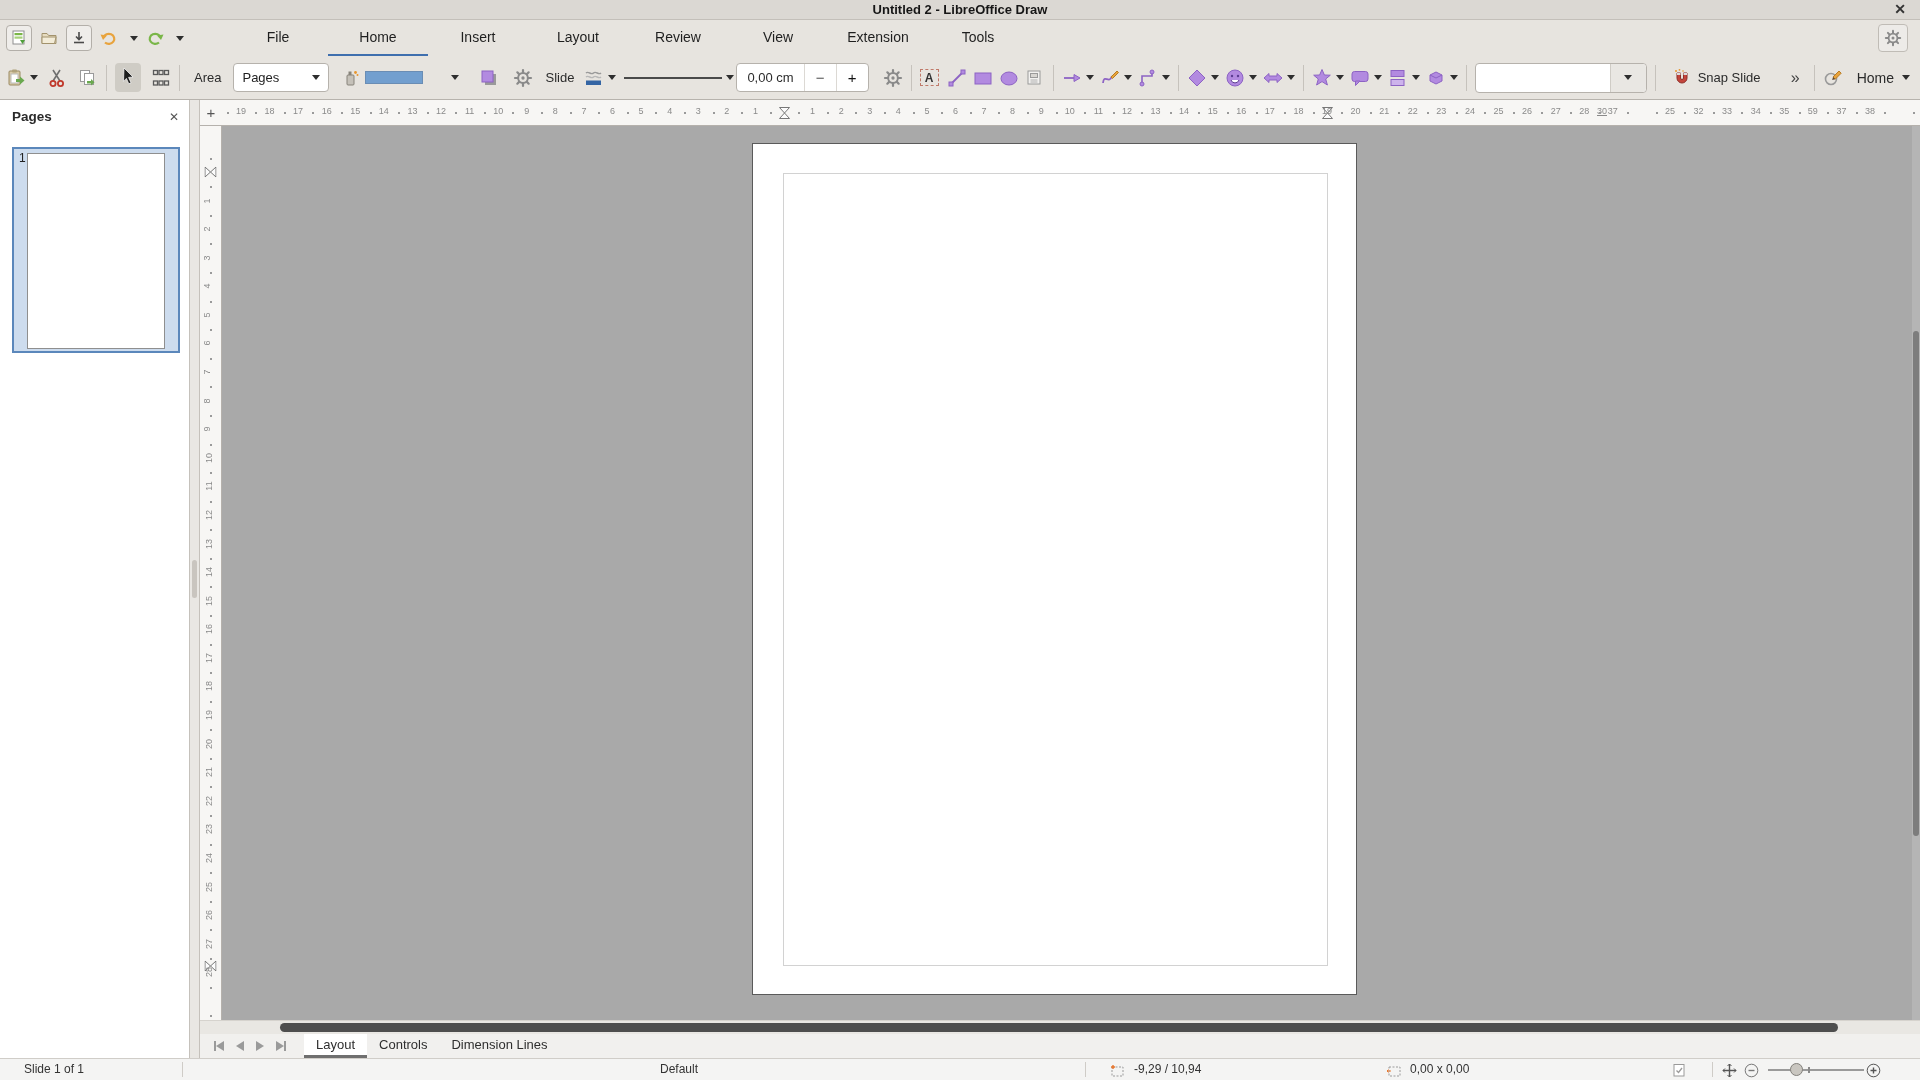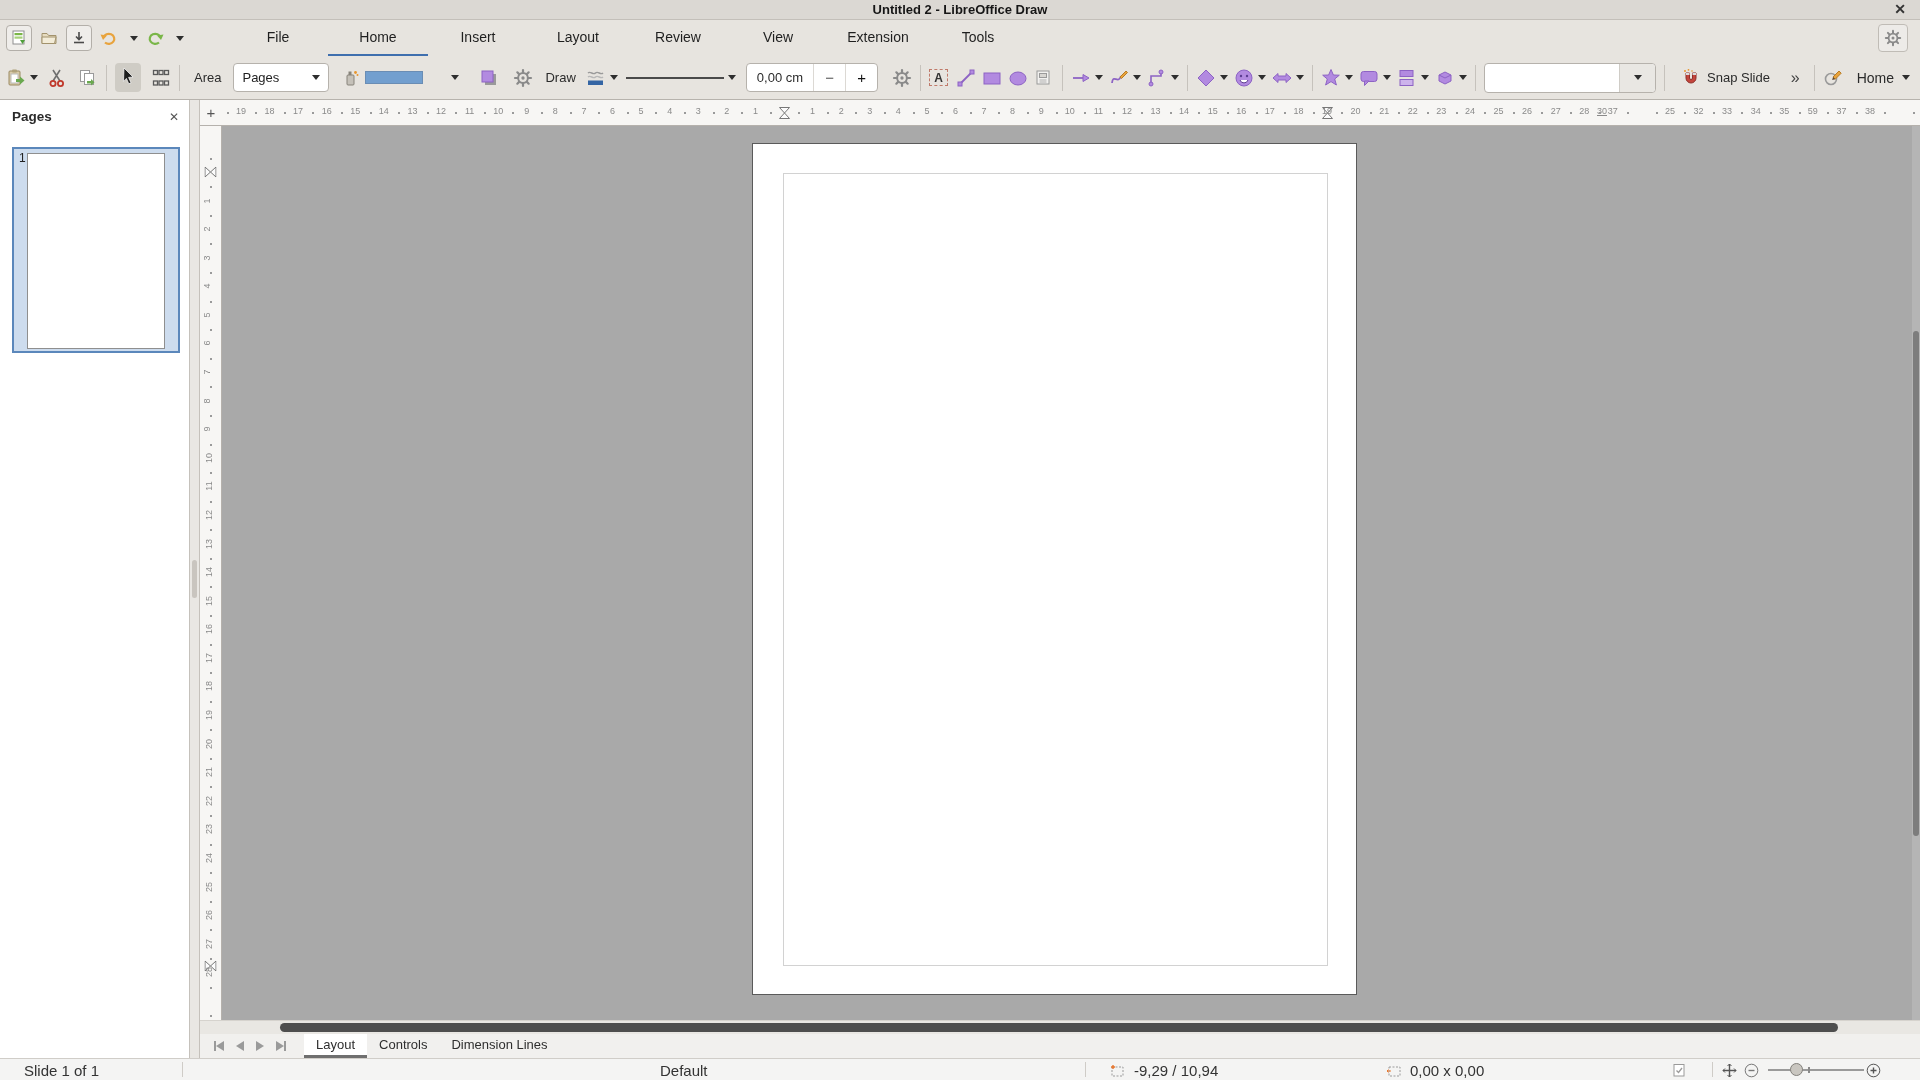--- a/index.html
+++ b/index.html
@@ -82,21 +82,21 @@
   .hscroll-row { height:14px; background:#e9e7e3; position:relative; flex:0 0 auto; border-top:1px solid #d6d3ce; }
   .hscroll-row .thumbbar { position:absolute; left:80px; top:2px; width:1558px; height:9px; border-radius:5px; background:#4e4e4e; }
 
   
   .layerbar { height:24px; background:#f1f0ee; display:flex; align-items:center; flex:0 0 auto; }
   .navbtns { display:flex; align-items:center; gap:8px; margin-left:12px; margin-right:16px; }
   .layer-tab { height:24px; line-height:22px; padding:0 12px; font-size:13px; color:#2e2e2e; }
   .layer-tab.active { background:#ffffff; box-shadow:inset 0 -3px 0 #6f6f6f; }
 
   
-  .statusbar { height:22px; background:#f4f4f3; border-top:1px solid #d0cdc8; position:relative; flex:0 0 auto; font-size:15px; color:#333; }
+  .statusbar { height:22px; background:#f4f4f3; border-top:1px solid #d0cdc8; position:relative; flex:0 0 auto; font-size:12px; color:#333; }
   .statusbar .item { position:absolute; top:3px; white-space:nowrap; }
   .statusbar .ssep { position:absolute; top:3px; width:1px; height:15px; background:#cfccc7; }
   .sl-track { position:absolute; left:1768px; top:10px; width:96px; height:2px; background:#9a9a9a; }
   .sl-handle { position:absolute; left:1790px; top:4px; width:13px; height:13px; border-radius:50%; background:#c9c6c0; border:1px solid #82807b; }
   .sl-tick { position:absolute; left:1808px; top:8px; width:2px; height:6px; background:#8a8a8a; }
 
   svg { display:block; }
 </style>
 </head>
 <body>
@@ -247,34 +247,34 @@
       <svg class="tb-icon" viewBox="0 0 20 20">
         <rect x="6" y="6" width="11" height="11" fill="#9a9a9a"></rect>
         <rect x="3" y="3" width="11" height="11" fill="var(--icon-purple)" stroke="var(--icon-purple-dark)"></rect>
       </svg>
     </div>
     <div class="tb-group" style="margin-left:14px">
       <svg class="tb-icon">
           <use href="#sym-gear"></use>
         </svg>
     </div>
-    <span class="tb-label" style="margin-left:12px">Draw</span>
+    <span class="tb-label" style="margin-left:12px">Slide</span>
     <div class="tb-group" style="margin-left:4px">
       <svg class="tb-icon" viewBox="0 0 20 20">
         <path d="M2 5 c2.5 -2.5 5 2.5 7.5 0 c2.5 -2.5 5 2.5 7.5 0" fill="none" stroke="#9a9a9a" stroke-width="1.4"></path>
         <path d="M2 9 c2.5 -2.5 5 2.5 7.5 0 c2.5 -2.5 5 2.5 7.5 0" fill="none" stroke="#b8b8b8" stroke-width="1.4"></path>
         <rect x="2" y="12.5" width="15" height="4.5" fill="#3465a4"></rect>
       </svg>
       <div class="dd"></div>
     </div>
     <div class="tb-group" style="margin-left:8px">
       <div style="width:98px; height:2px; background:#4a4a4a"></div>
       <div class="dd"></div>
     </div>
-    <div class="spin" style="margin-left:10px">
+    <div class="spin" style="margin-left:2px">
       <span class="v">0,00 cm</span>
       <span class="b">−</span>
       <span class="b plus">+</span>
     </div>
     <div class="tb-group" style="margin-left:14px">
       <svg class="tb-icon">
           <use href="#sym-gear"></use>
         </svg>
     </div>
     <div class="tb-sep"></div>

